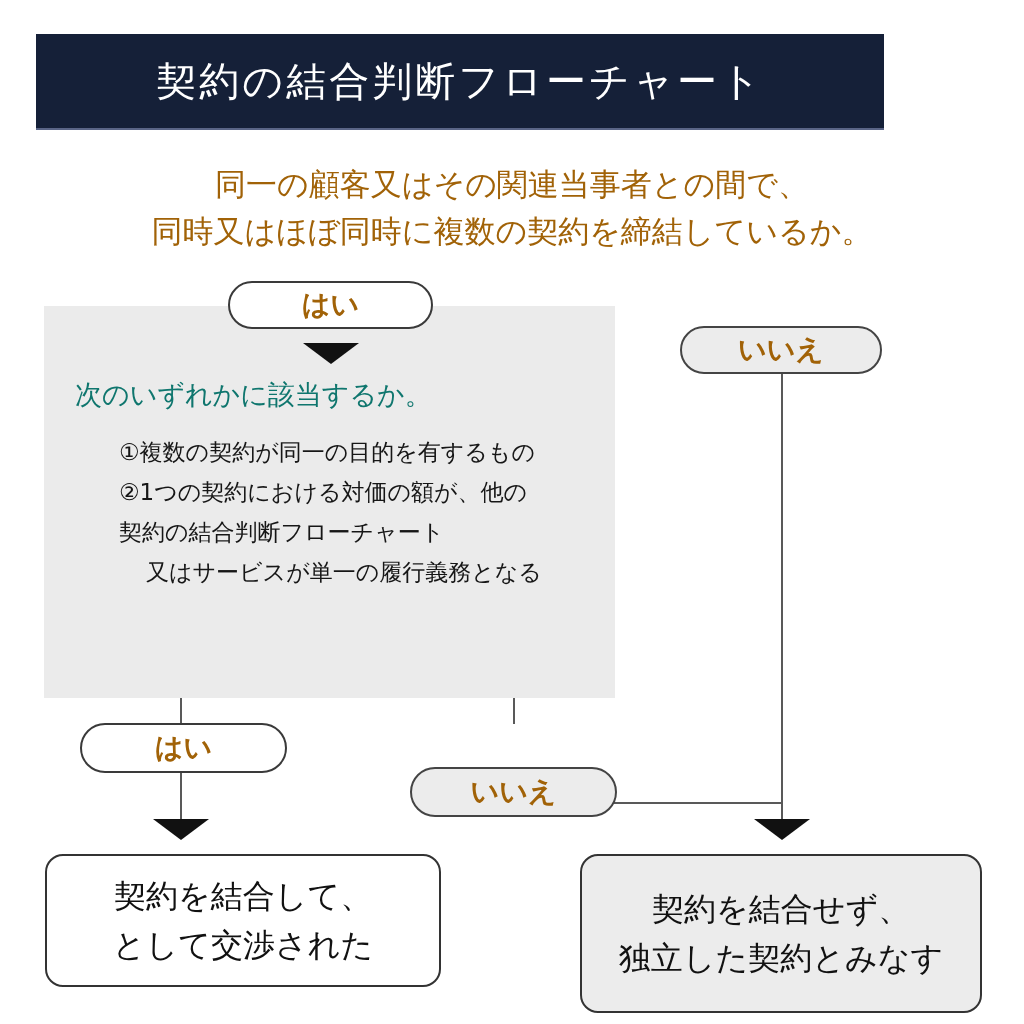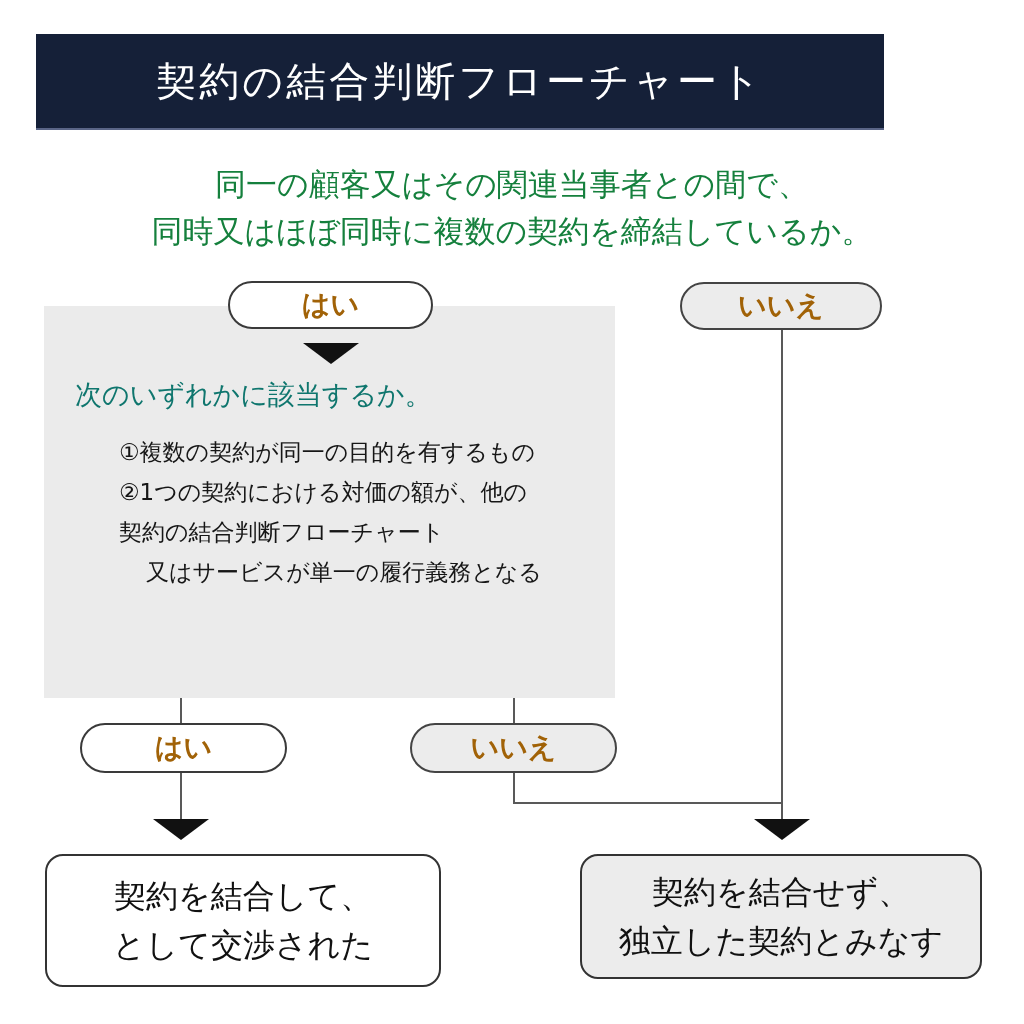--- a/index.html
+++ b/index.html
@@ -12,35 +12,35 @@
 
   .title-bar{
     left:36px;top:34px;width:848px;height:94px;
     background:#152038;border-bottom:2px solid #5a6587;
     display:flex;align-items:center;justify-content:center;
     color:#ffffff;font-size:40px;letter-spacing:3px;font-weight:400;
   }
 
   .question{
     left:0;top:161px;width:1024px;text-align:center;
-    font-size:31px;line-height:47px;color:#15803d;
+    font-size:31px;line-height:47px;color:#a16207;
   }
 
   .gray-box{
     left:44px;top:306px;width:571px;height:392px;
     background:#ebebeb;
   }
 
   .pill{
     height:48px;border:2px solid #3a3a3a;border-radius:26px;
     display:flex;align-items:center;justify-content:center;
     font-size:28px;font-weight:700;color:#a16207;box-sizing:border-box;
     background:#ffffff;
   }
-  .pill.gray{background:#ececec;border-color:#444;}
+  .pill.gray{background:#ececec;border-color:#444;margin-top:44px;}
 
   .pill-yes-top{left:228px;top:281px;width:205px;}
   .pill-no-top{left:680px;top:282px;width:202px;}
   .pill-yes-bottom{left:80px;top:723px;width:207px;height:50px;}
   .pill-no-bottom{left:410px;top:723px;width:207px;height:50px;}
 
   .line{background:#595959;}
   .vline{width:2px;}
   .hline{height:2px;}
 
@@ -60,21 +60,21 @@
   .gb-list .wrap{padding-left:27px;}
 
   .result-box{
     height:133px;border:2px solid #333;border-radius:18px;
     display:flex;flex-direction:column;align-items:center;justify-content:center;
     font-size:32px;line-height:49px;text-align:center;color:#111;
     box-sizing:border-box;background:#ffffff;
   }
   .result-box.gray{background:#ececec;}
   .result-left{left:45px;top:854px;width:396px;}
-  .result-right{left:580px;top:854px;width:402px;height:125px;}
+  .result-right{left:580px;top:854px;width:402px;height:159px;}
 </style>
 </head>
 <body>
 
 <div class="abs title-bar">
   <span>契約の結合判断フローチャート</span>
 </div>
 
 <div class="abs question">
   <div>同一の顧客又はその関連当事者との間で、</div>

